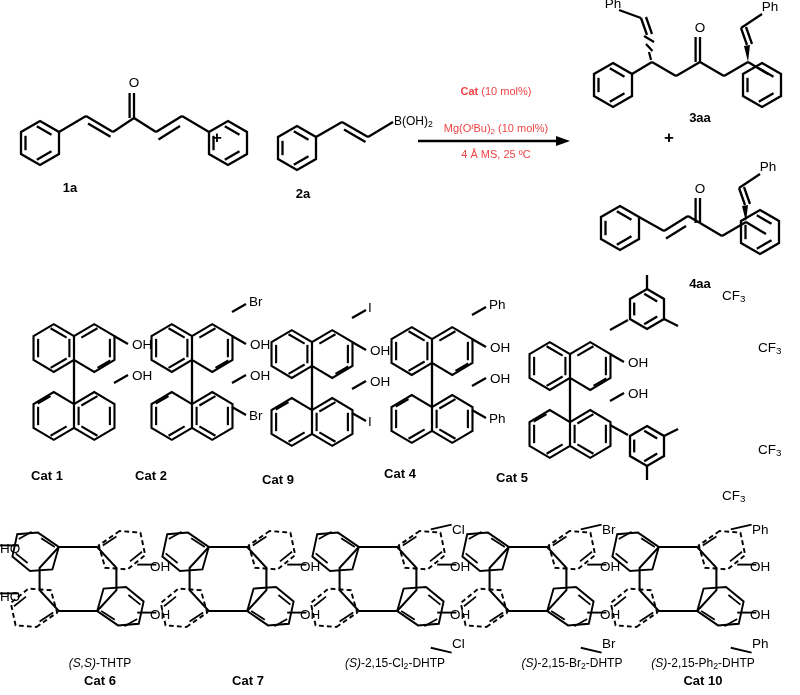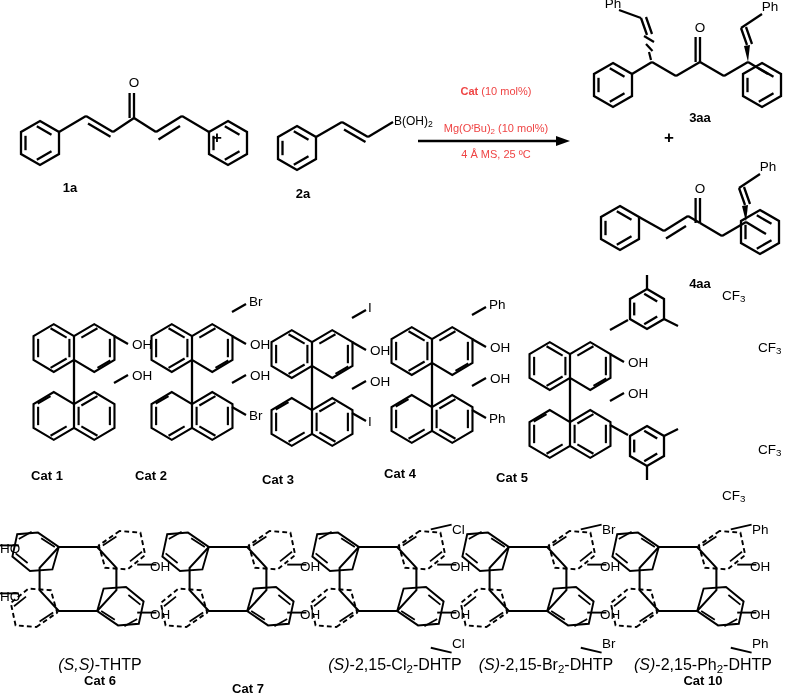--- a/index.html
+++ b/index.html
@@ -3,21 +3,21 @@
 <meta charset="utf-8">
 <title>Catalytic Asymmetric Scheme</title>
 <style>
   html,body{margin:0;padding:0;background:#fff;}
   body{width:800px;height:695px;position:relative;overflow:hidden;
        font-family:"Liberation Sans",sans-serif;color:#000;}
   .scheme{position:absolute;inset:0;}
   svg{display:block;position:absolute;top:0;left:0;overflow:visible;}
   .lbl{position:absolute;font-weight:bold;font-size:13px;letter-spacing:0px;
        text-align:center;white-space:nowrap;color:#000;}
-  .catname{position:absolute;font-size:16px;text-align:center;white-space:nowrap;
+  .catname{position:absolute;font-size:12px;text-align:center;white-space:nowrap;
        color:#000;}
   .catname i{font-style:italic;}
   .cond{position:absolute;font-size:11px;white-space:nowrap;text-align:center;color:#ef4444;}
   .cond b{font-weight:bold;}
   .atom{font-size:13.5px;font-weight:normal;font-family:"Liberation Sans",sans-serif;}
   .plus{position:absolute;font-size:17px;font-weight:bold;color:#000;}
   sub{font-size:0.72em;vertical-align:-0.25em;}
   sup{font-size:0.72em;vertical-align:0.38em;}
 </style>
 </head>
@@ -262,21 +262,21 @@
   </g>
 </svg>
 
 <div class="atom" style="position:absolute;left:722px;top:288px;">CF<sub>3</sub></div>
 <div class="atom" style="position:absolute;left:758px;top:340px;">CF<sub>3</sub></div>
 <div class="atom" style="position:absolute;left:758px;top:442px;">CF<sub>3</sub></div>
 <div class="atom" style="position:absolute;left:722px;top:488px;">CF<sub>3</sub></div>
 
 <div class="lbl" style="left:12px;top:468px;width:70px;">Cat 1</div>
 <div class="lbl" style="left:116px;top:468px;width:70px;">Cat 2</div>
-<div class="lbl" style="left:243px;top:472px;width:70px;">Cat 3</div>
+<div class="lbl" style="left:243px;top:472px;width:70px;">Cat 9</div>
 <div class="lbl" style="left:365px;top:466px;width:70px;">Cat 4</div>
 <div class="lbl" style="left:477px;top:470px;width:70px;">Cat 5</div>
 
 <svg width="800" height="150" viewBox="0 0 800 150" style="top:515px;">
   <defs>
 
     <g id="thtp-core">
 
       <polygon points="-24,-40 24,-40 48,-14 48,14 24,40 -24,40 -48,14 -48,-14" fill="none" stroke="#000" stroke-width="2.6"></polygon>
 
@@ -392,27 +392,27 @@
 <div class="atom" style="position:absolute;left:750px;top:559px;">OH</div>
 <div class="atom" style="position:absolute;left:750px;top:607px;">OH</div>
 <div class="atom" style="position:absolute;left:752px;top:522px;">Ph</div>
 <div class="atom" style="position:absolute;left:752px;top:636px;">Ph</div>
 
 <div class="catname" style="left:0px;top:656px;width:200px;">
   <i>(S,S)</i><span>-THTP</span>
 </div>
 <div class="lbl" style="left:0px;top:673px;width:200px;">Cat 6</div>
 
-<div class="lbl" style="left:158px;top:673px;width:180px;margin-top:8px;">Cat 7</div>
+<div class="lbl" style="left:158px;top:673px;width:180px;">Cat 7</div>
 
 <div class="catname" style="left:300px;top:656px;width:190px;">
   <i>(S)</i><span>-2,15-Cl</span><sub>2</sub><span>-DHTP</span>
 </div>
 
-<div class="catname" style="left:451px;top:656px;width:190px;">
+<div class="catname" style="left:477px;top:656px;width:190px;">
   <i>(S)</i><span>-2,15-Br</span><sub>2</sub><span>-DHTP</span>
 </div>
 
 <div class="catname" style="left:608px;top:656px;width:190px;">
   <i>(S)</i><span>-2,15-Ph</span><sub>2</sub><span>-DHTP</span>
 </div>
 <div class="lbl" style="left:608px;top:673px;width:190px;">Cat 10</div>
 
 </div>
 

